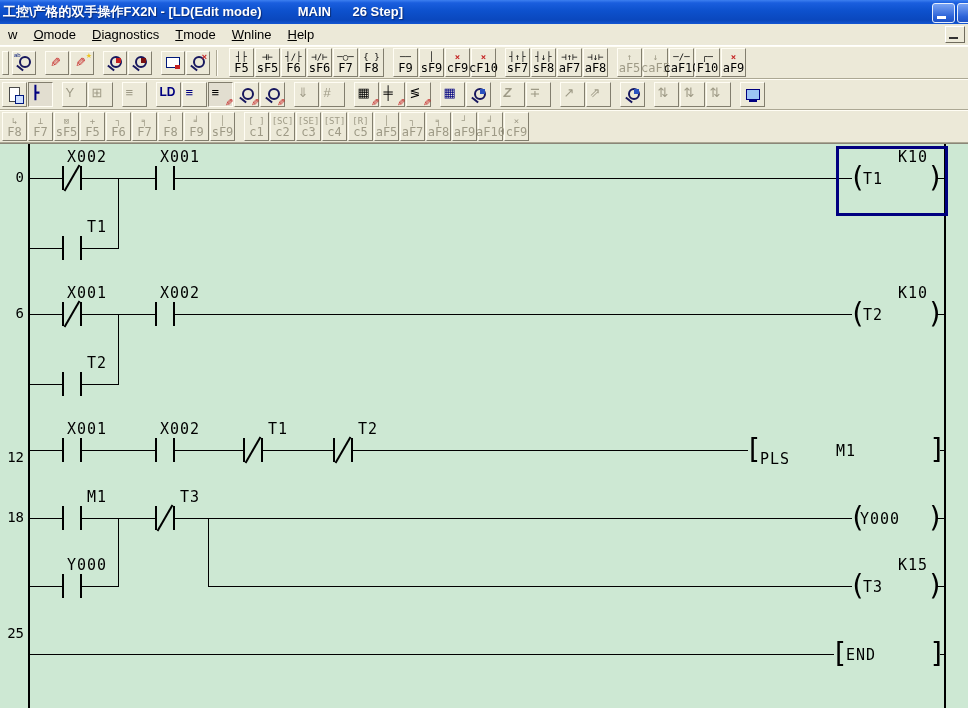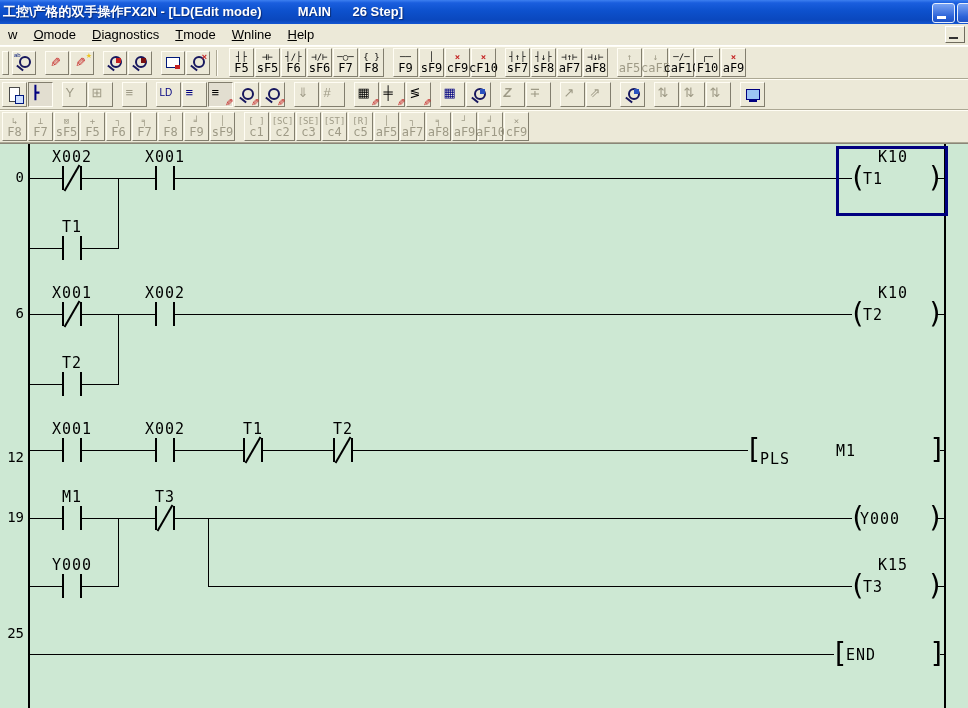--- a/index.html
+++ b/index.html
@@ -49,32 +49,32 @@
   .k-ab::before{content:"ab";position:absolute;left:1px;top:0;font-size:6px;color:#00187a;z-index:2}
   .k-pencil .ic::before{content:"✎";position:absolute;left:2px;top:1px;font-size:13px;color:#c42020;transform:scaleX(-1)}
   .k-star::after{content:"★";position:absolute;right:1px;top:0;font-size:7px;color:#eec51e}
   .k-screen .ic::before{content:"";position:absolute;left:2px;top:3px;width:12px;height:9px;border:1px solid #00187a;background:#fff}
   .k-screen .ic::after{content:"";position:absolute;right:2px;bottom:3px;width:5px;height:4px;background:#c42020}
   .k-screen2 .ic::before{content:"";position:absolute;left:2px;top:3px;width:12px;height:9px;border:1px solid #000080;background:#9cc3f5}
   .k-screen2 .ic::after{content:"";position:absolute;left:5px;bottom:2px;width:8px;height:2px;background:#000080}
   .k-doc .ic::before{content:"";position:absolute;left:3px;top:1px;width:9px;height:13px;background:#fff;border:1px solid #4a4a4a}
   .k-doc .ic::after{content:"";position:absolute;right:0;bottom:0;width:7px;height:7px;border:1px solid #001880;background:#cfe0ff}
   .k-pen-ovl::after{content:"✎";position:absolute;right:-1px;bottom:-2px;font-size:10px;color:#c42020;transform:scaleX(-1);z-index:2}
-  .k-ldtext .s2{font-size:10px;font-weight:normal;letter-spacing:0}
+  .k-ldtext .s2{font-size:12px;font-weight:bold;letter-spacing:0}
   
   #canvas{position:relative;height:566px;background:#cde8d3;box-sizing:border-box;border-top:1px solid #8a8678;overflow:hidden}
   .vr{position:absolute;width:2px;background:#000}
   .wh{position:absolute;height:1px;background:#000}
   .wv{position:absolute;width:1px;background:#000}
   .ct{position:absolute;width:20px;height:24px}
   .ct .b1{position:absolute;left:0;top:0;width:2px;height:24px;background:#000}
   .ct .b2{position:absolute;right:0;top:0;width:2px;height:24px;background:#000}
   .ct .gp{position:absolute;left:2px;right:2px;top:10px;height:5px;background:#cde8d3}
   .nc{position:absolute;width:30px;height:2px;background:#000;transform:rotate(-60deg)}
-  .lab{position:absolute;width:70px;text-align:center;font-family:"DejaVu Sans Mono",monospace;font-size:15px;letter-spacing:1px;color:#000;white-space:pre}
+  .lab{position:absolute;width:70px;text-align:right;font-family:"DejaVu Sans Mono",monospace;font-size:15px;letter-spacing:1px;color:#000;white-space:pre}
   .stepnum{position:absolute;left:0;width:24px;text-align:right;font-family:"DejaVu Sans Mono",monospace;font-size:14px;color:#000}
   .arc{position:absolute;font-family:"DejaVu Sans Mono",monospace;font-size:28px;line-height:30px;color:#000}
   .opname{position:absolute;font-family:"DejaVu Sans Mono",monospace;font-size:15px;letter-spacing:1px;color:#000;white-space:pre}
   .selbox{position:absolute;border:3px solid #000080}
 </style>
 </head>
 <body>
 
 <div class="titlebar">
   <span class="title-text">工控\产格的双手操作FX2N - [LD(Edit mode)          MAIN      26 Step]</span>
@@ -450,21 +450,21 @@
       <i class="gp"></i>
       <i class="b1"></i>
       <i class="b2"></i>
     </div>
   <div class="nc" style="left:328px;top:305px"></div>
   <div class="arc" style="left:745px;top:291px">[</div>
   <div class="opname" style="left:760px;top:306px">PLS</div>
   <div class="opname" style="left:836px;top:298px">M1</div>
   <div class="arc" style="left:929px;top:291px">]</div>
 
-  <div class="stepnum" style="top:365px">19</div>
+  <div class="stepnum" style="top:365px">18</div>
   <div class="wh" style="left:30px;top:374px;width:822px"></div>
   <div class="wh" style="left:936px;top:374px;width:8px"></div>
   <div class="wh" style="left:30px;top:442px;width:88px"></div>
   <div class="wh" style="left:208px;top:442px;width:644px"></div>
   <div class="wh" style="left:936px;top:442px;width:8px"></div>
   <div class="wv" style="left:118px;top:374px;height:69px"></div>
   <div class="wv" style="left:208px;top:374px;height:69px"></div>
   <div class="lab" style="left:37px;top:344px">M1</div>
   <div class="lab" style="left:130px;top:344px">T3</div>
   <div class="lab" style="left:37px;top:412px">Y000</div>

